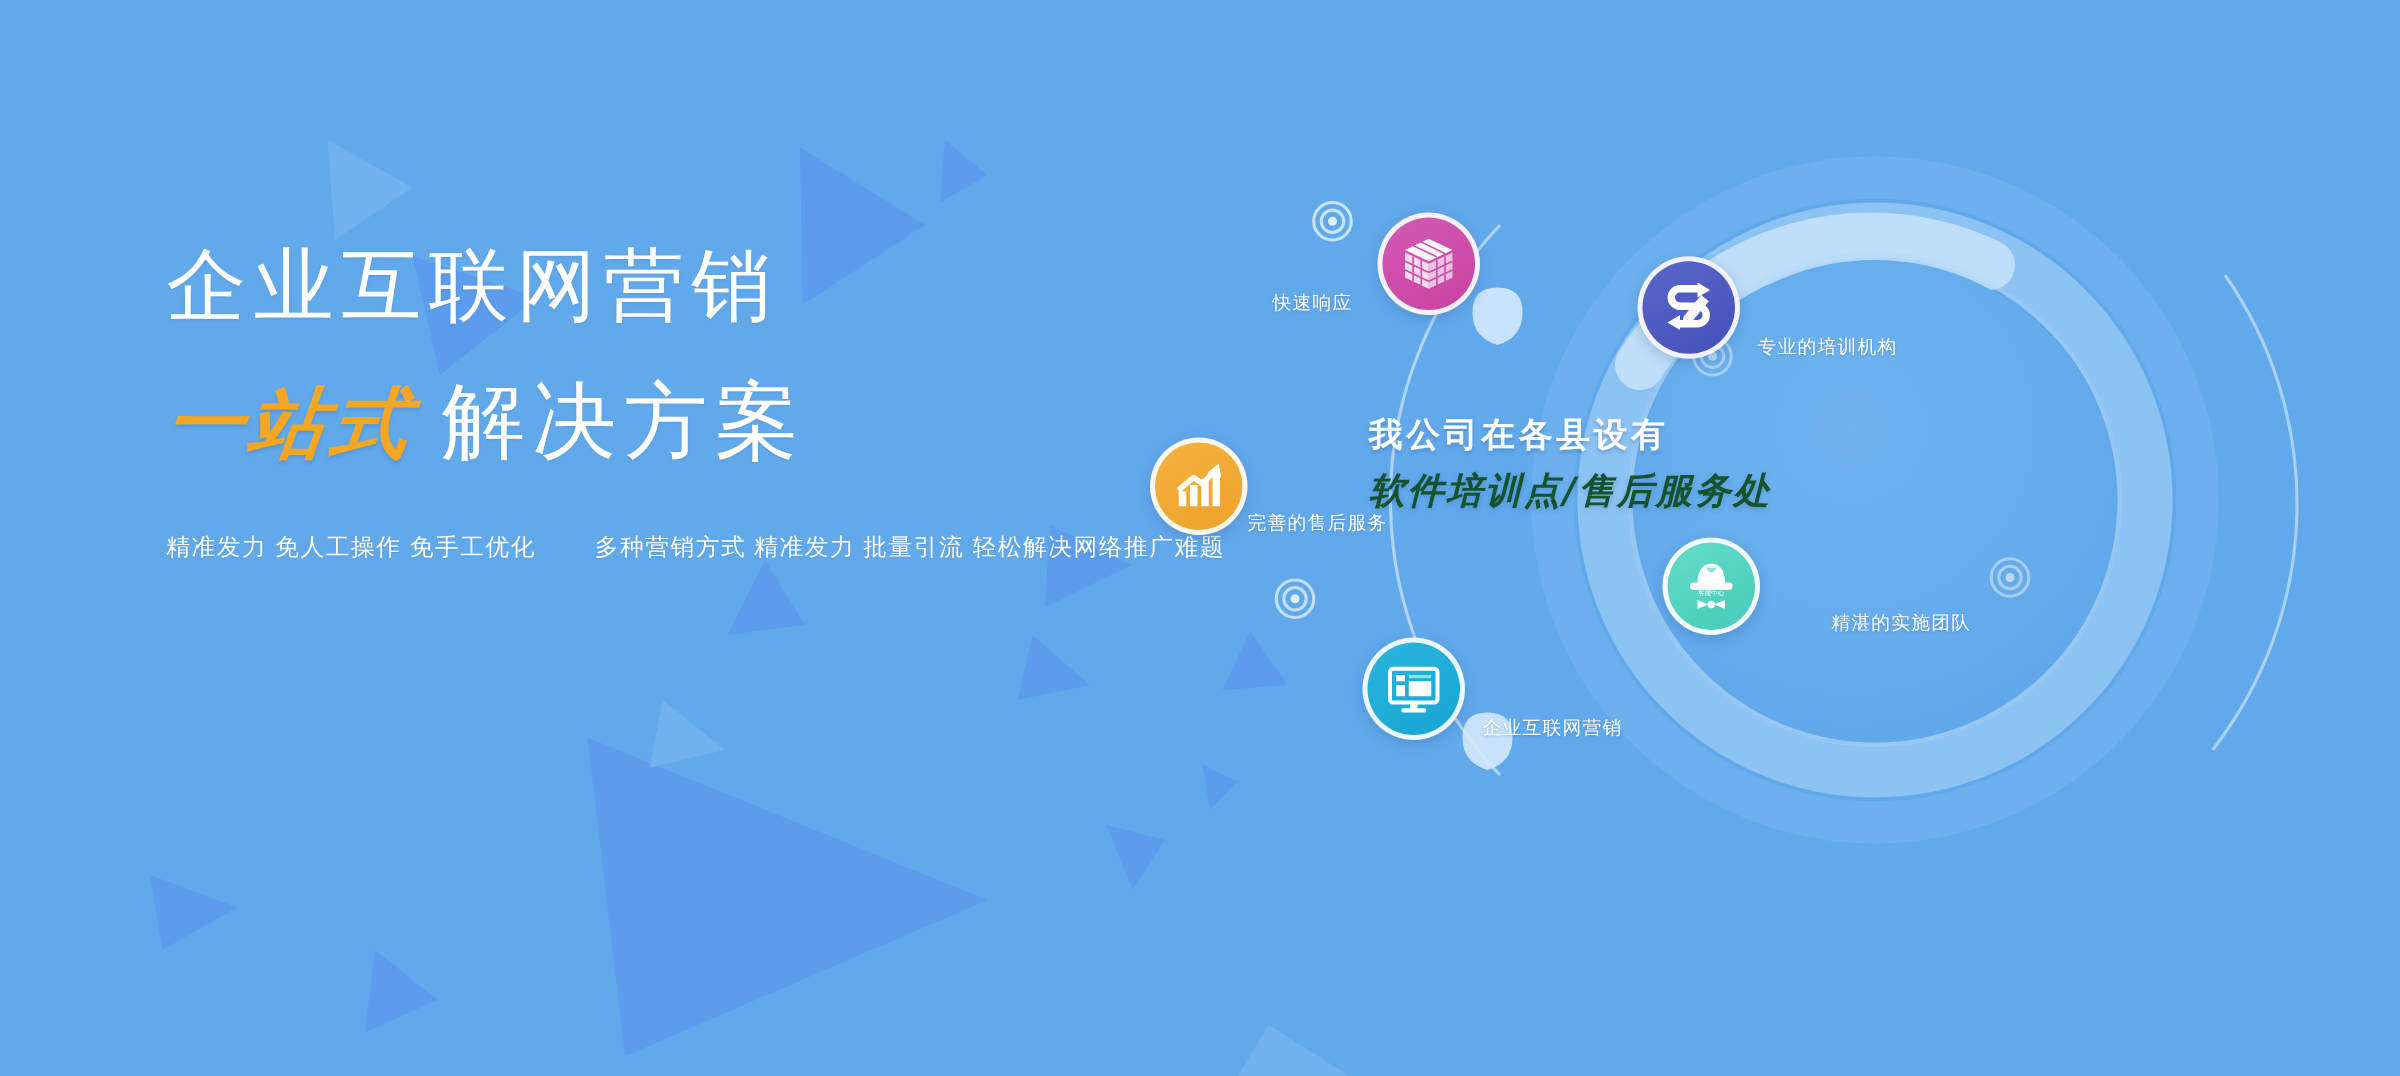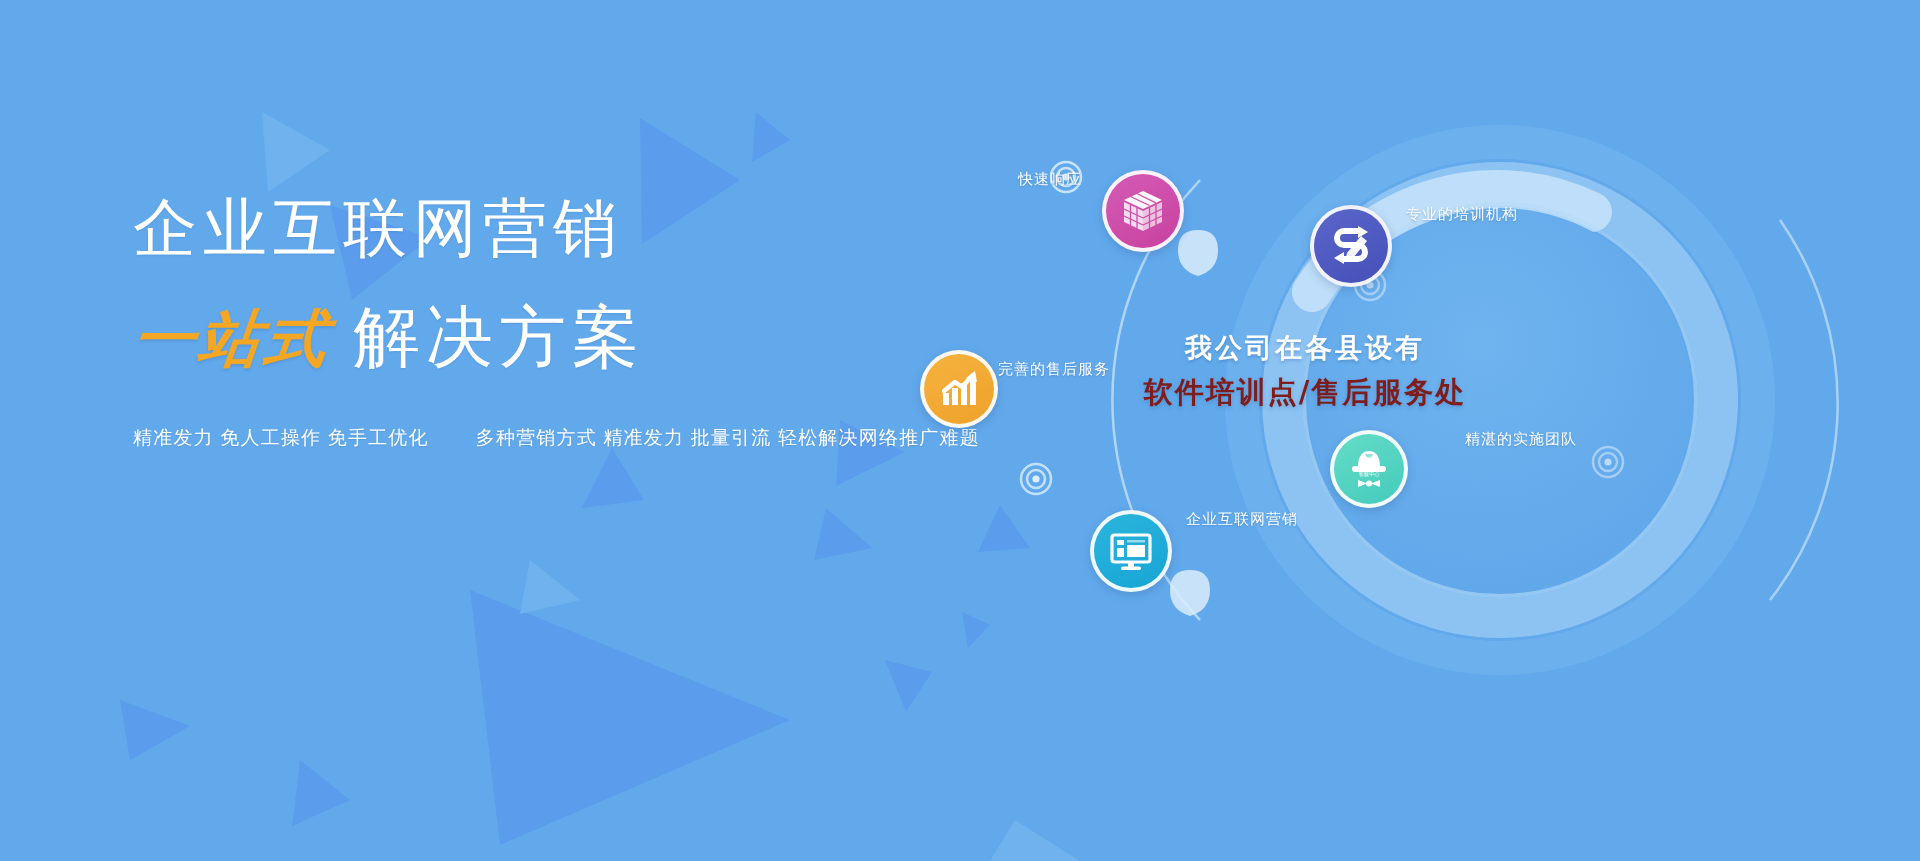--- a/index.html
+++ b/index.html
@@ -58,21 +58,21 @@
     white-space:nowrap;
     text-shadow:0 1px 1px rgba(40,90,150,.18);
   }
 
   
   #ring-graphic {
     position:absolute; left:1080px; top:100px;
     width:840px; height:680px;
   }
 
-  .node { position:absolute; display:flex; align-items:flex-start; }
+  .node { position:absolute; display:flex; align-items:flex-end; }
   .node .bubble {
     border-radius:50%;
     border:4px solid rgba(255,255,255,.92);
     display:flex; align-items:center; justify-content:center;
     box-shadow:0 3px 10px rgba(30,70,120,.22);
     flex:0 0 auto;
   }
   .node .nlabel {
     font-size:15px; color:#ffffff; white-space:nowrap;
     letter-spacing:1px;
@@ -96,33 +96,33 @@
 
   .c-magenta { background:linear-gradient(150deg,#d45bb5,#c8419f); }
   .c-indigo  { background:linear-gradient(150deg,#5a66c9,#4450b8); }
   .c-mint    { background:linear-gradient(150deg,#63dcc8,#46cbbb); }
   .c-cyan    { background:linear-gradient(150deg,#2ab5dd,#17a5d4); }
   .c-orange  { background:linear-gradient(150deg,#f6b33f,#eda12a); }
 
   
   #center-text {
     position:absolute; left:1095px; top:330px;
-    width:420px; text-align:center; z-index:6;
+    width:420px; text-align:left; z-index:6;
   }
   #center-text .ct-line1 {
     font-size:27px; color:#ffffff; letter-spacing:3px;
     font-family:"DejaVu Serif","Liberation Serif",serif;
     font-weight:700;
     text-shadow:0 2px 3px rgba(40,90,150,.3);
   }
   #center-text .ct-line2 {
     margin-top:7px;
-    font-size:29px; color:#7f1d1d; letter-spacing:2px;
+    font-size:29px; color:#14532d; letter-spacing:2px;
     font-family:"DejaVu Serif","Liberation Serif",serif;
-    font-weight:700; 
+    font-weight:700; font-style:italic;
     text-shadow:0 2px 4px rgba(40,90,150,.3);
   }
 </style>
 </head>
 <body>
 
 <div id="banner">
 
   <svg id="bg-triangles" viewBox="0 0 1920 861" preserveAspectRatio="none">
     <g fill="#5b9cec">

